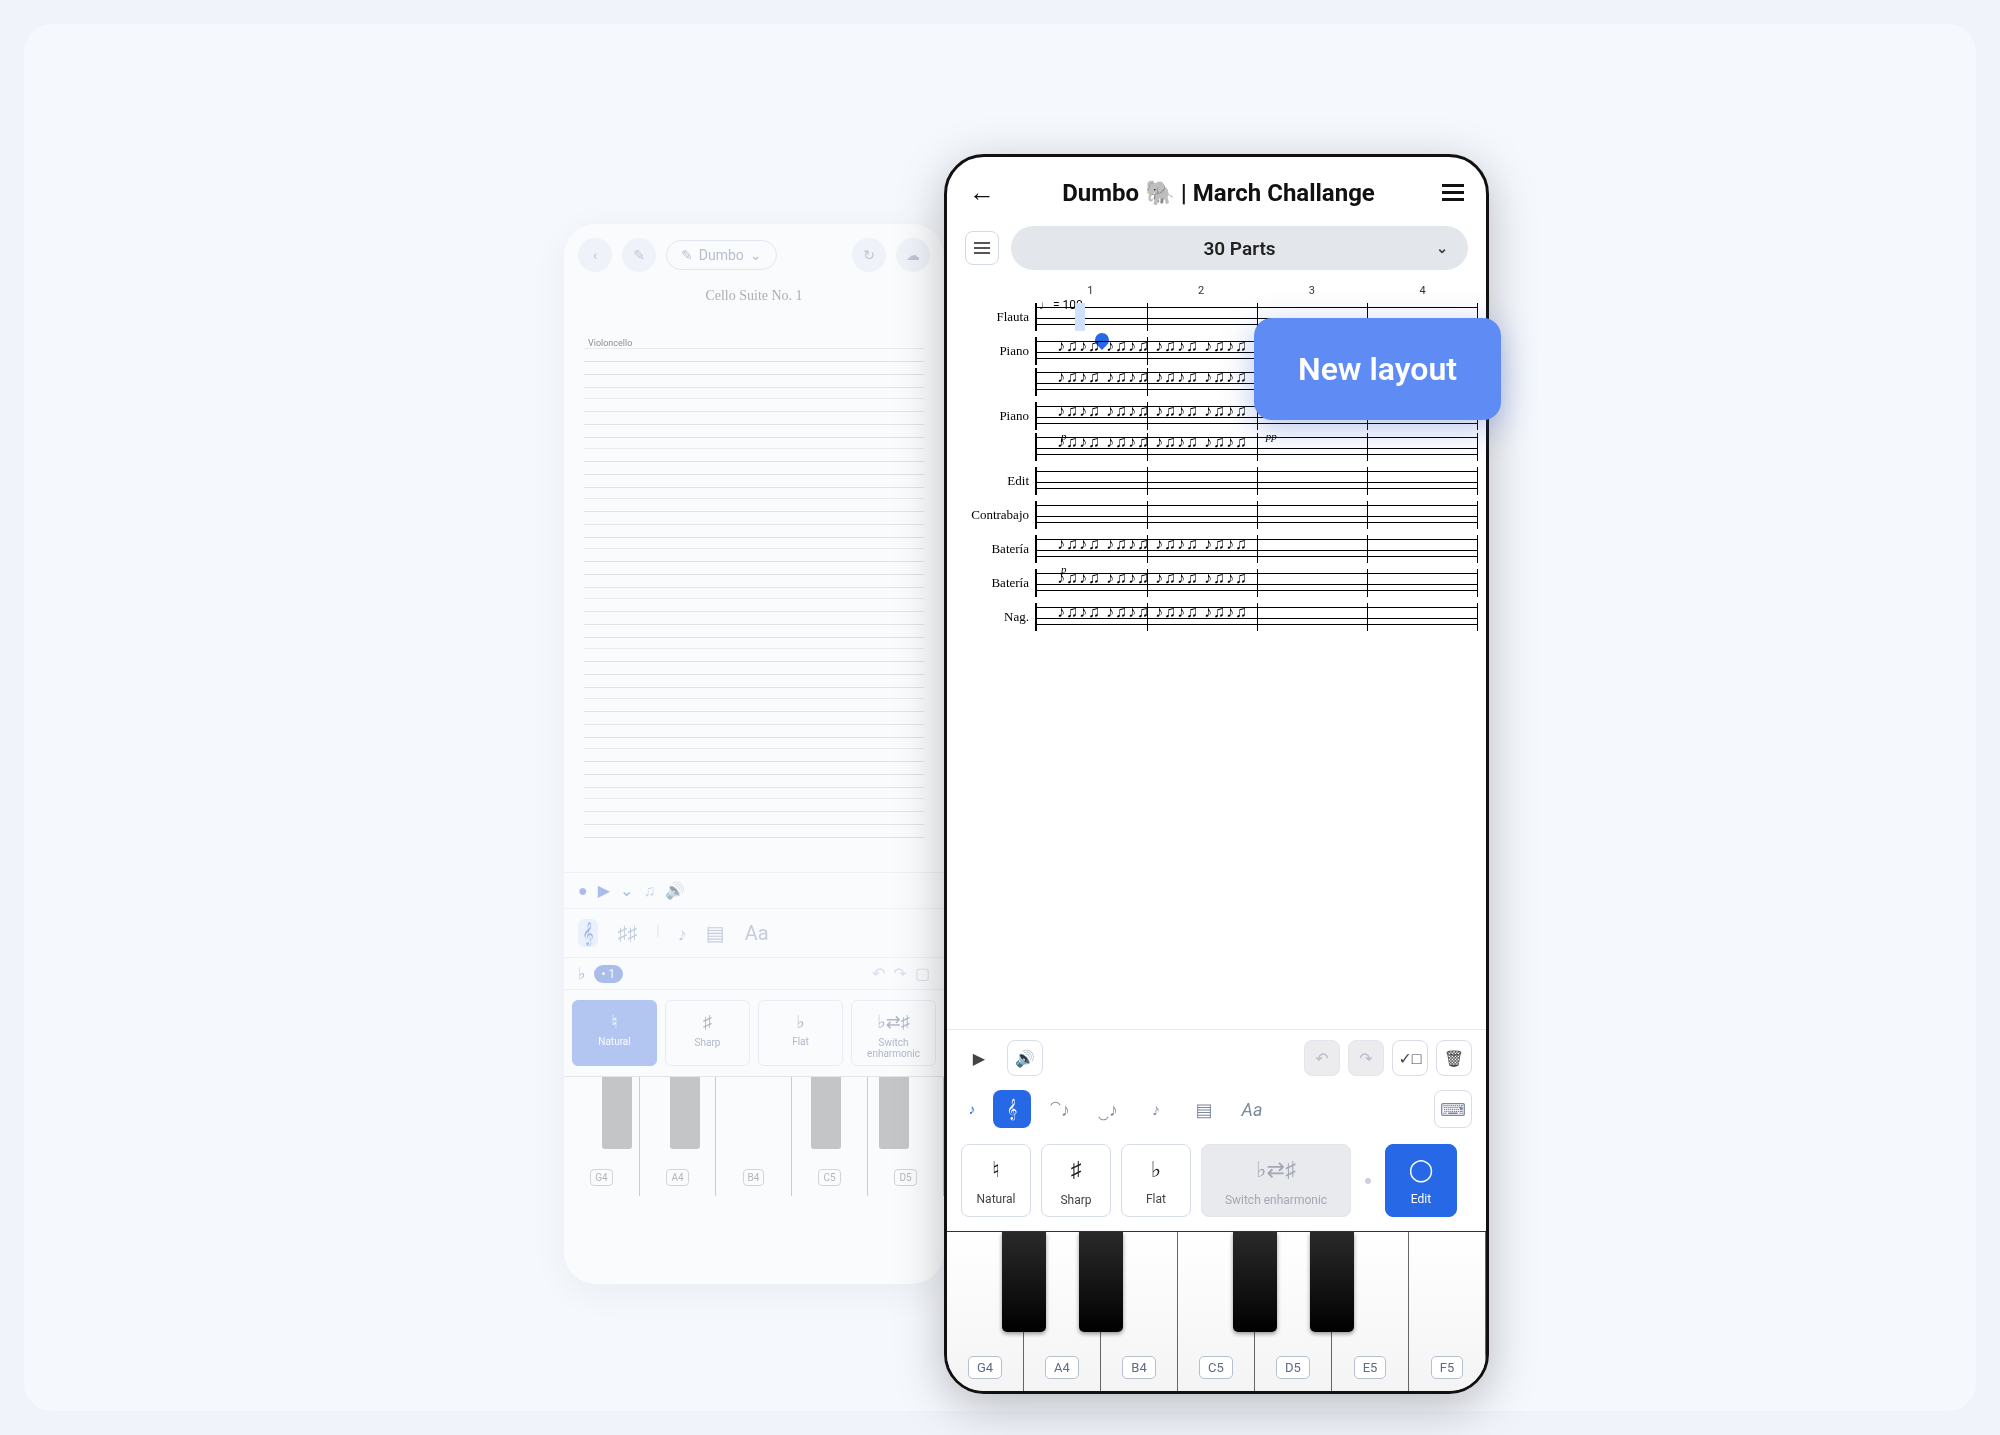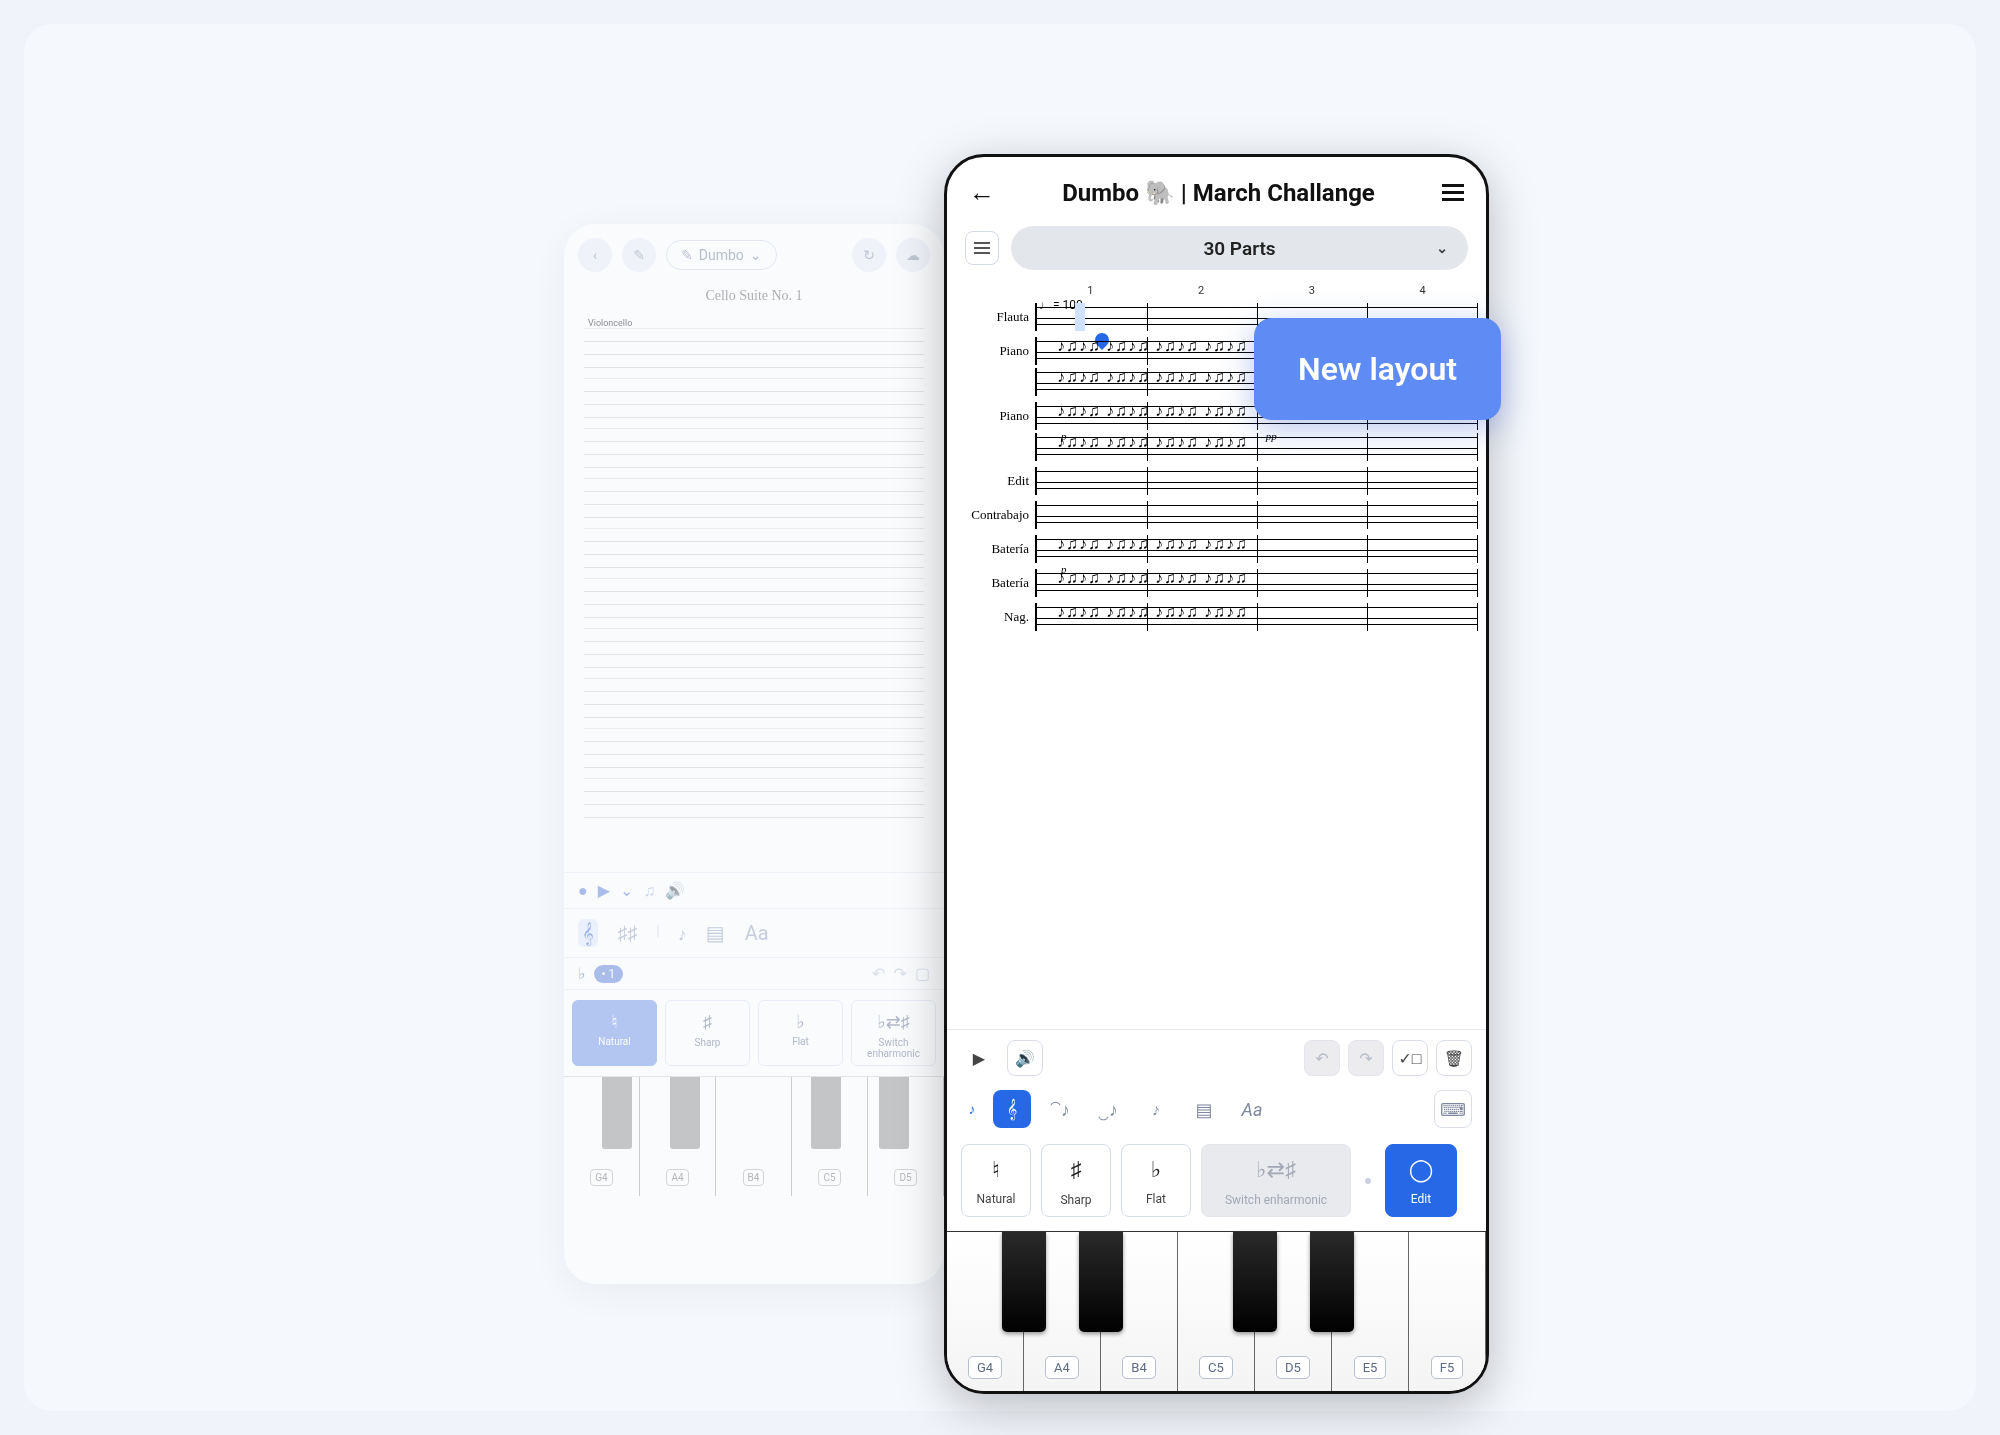--- a/index.html
+++ b/index.html
@@ -174,21 +174,21 @@
         <span>✎</span>
           <span>Dumbo</span>
           <span>⌄</span>
       </div>
       <div style="flex:1"></div>
       <div class="circbtn">↻</div>
       <div class="circbtn">☁</div>
     </div>
     <div class="title">Cello Suite No. 1</div>
     <div class="score">
-      <div style="font-size:9px;padding-left:4px;">Violoncello</div>
+      <div style="font-size:9px;padding-left:4px;margin-top:20px;">Violoncello</div>
     <div class="staffrow"></div>
         <div class="staffrow"></div>
         <div class="staffrow"></div>
         <div class="staffrow"></div>
         <div class="staffrow"></div>
         <div class="staffrow"></div>
         <div class="staffrow"></div>
         <div class="staffrow"></div>
         <div class="staffrow"></div>
         <div class="staffrow"></div>

